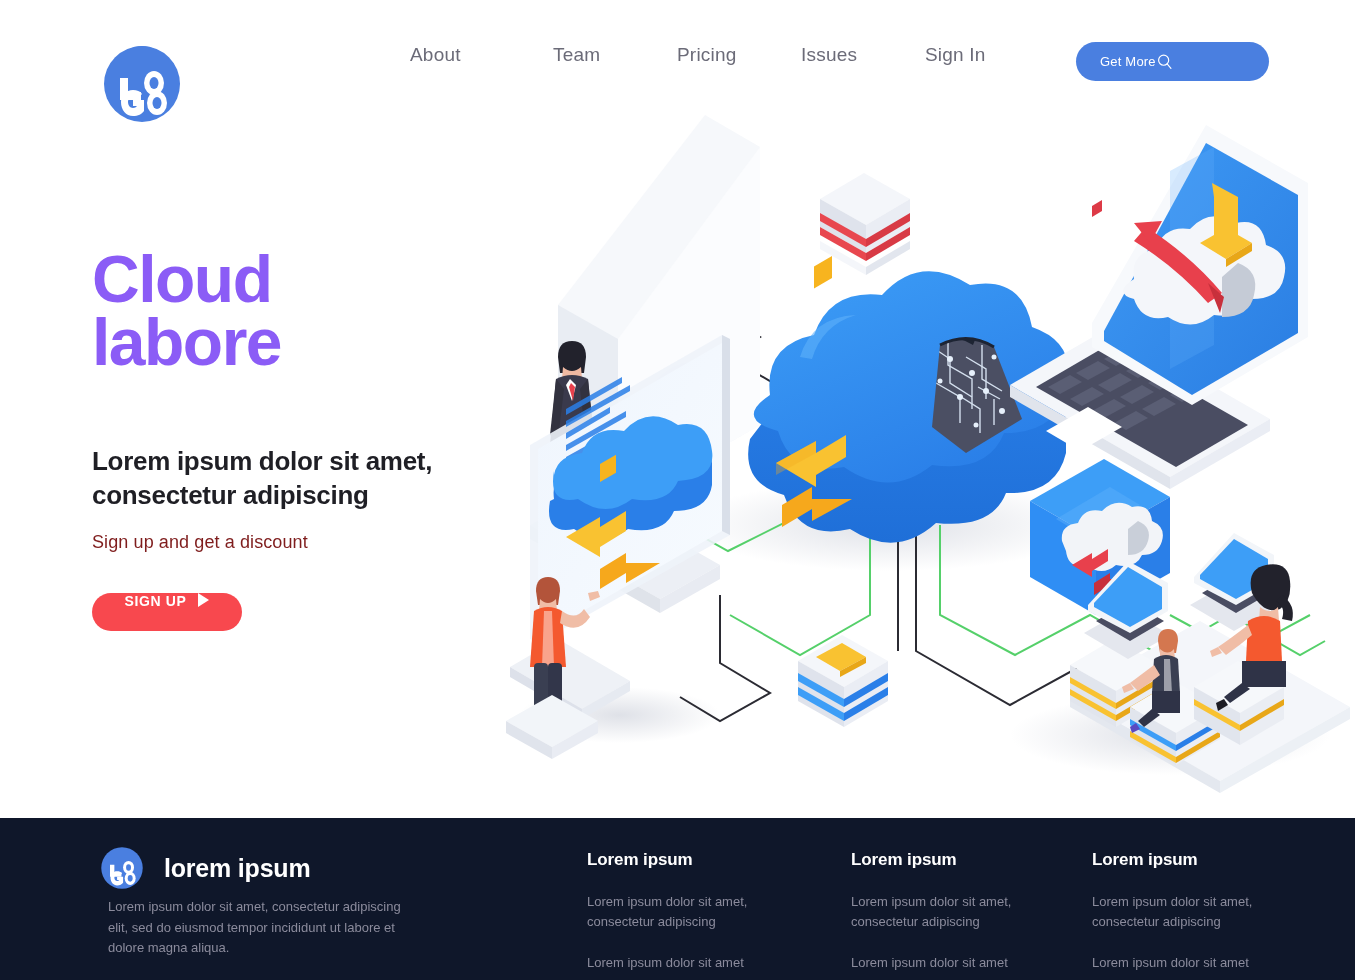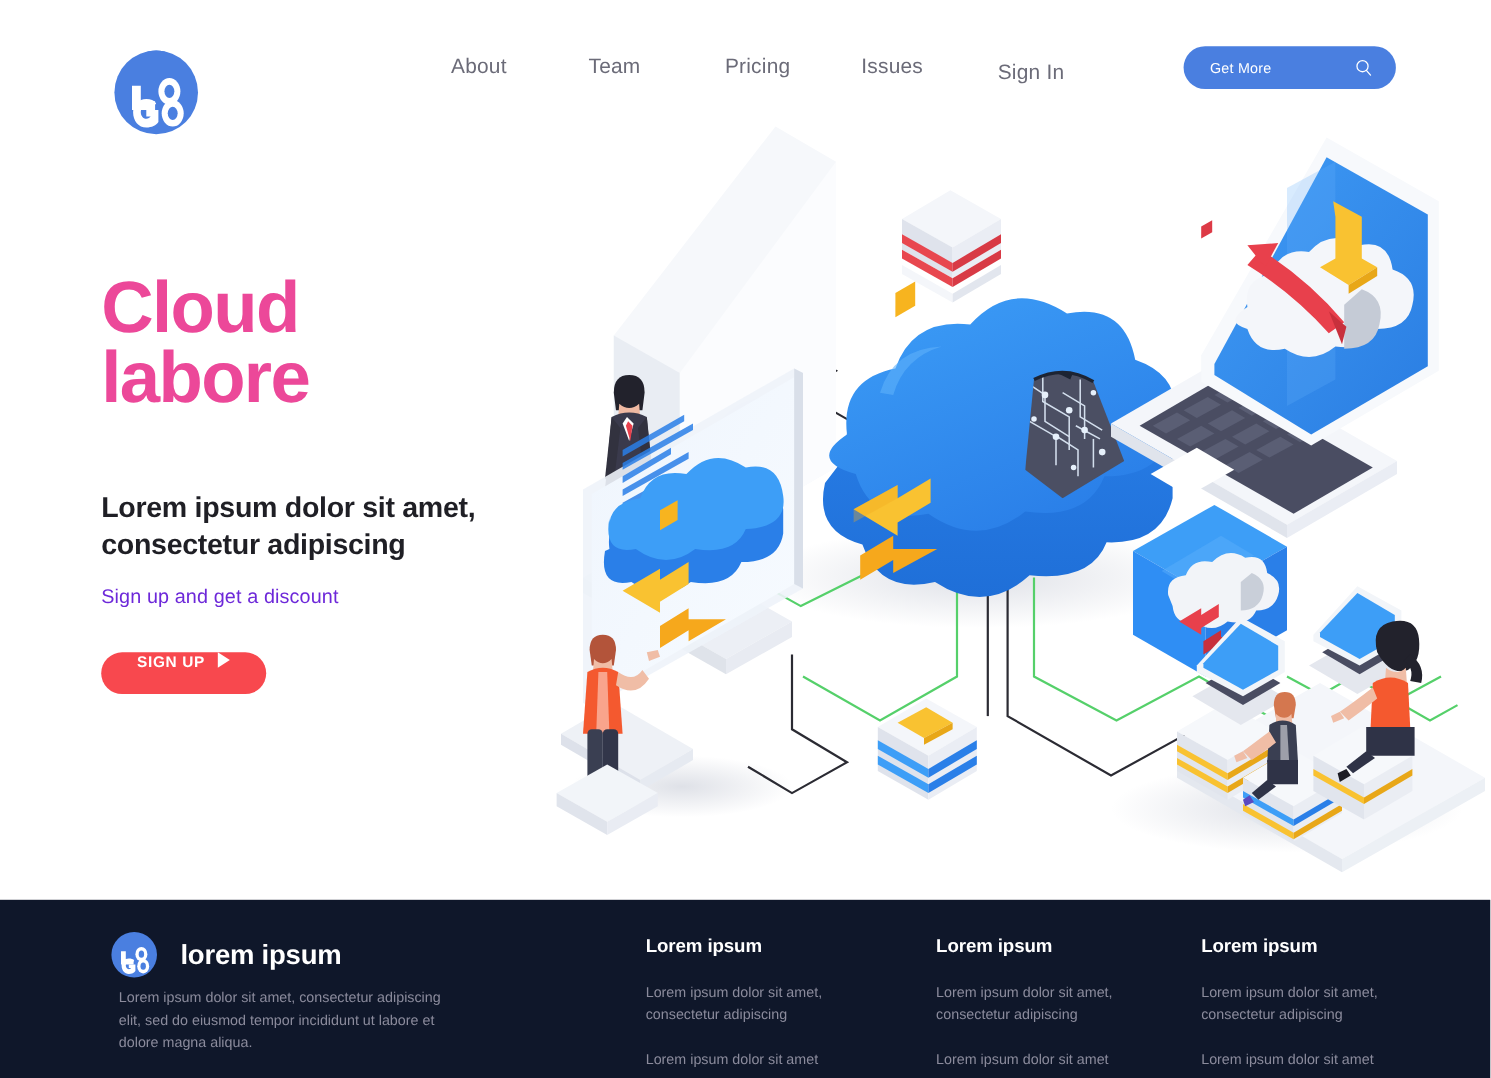--- a/index.html
+++ b/index.html
@@ -30,61 +30,61 @@
   .nav-item {
     color:#6b6b78;
     font-size:19px;
     font-weight:normal;
     letter-spacing:0.2px;
     text-decoration:none;
     cursor:pointer;
     white-space:nowrap;
   }
   .nav-item:nth-child(1){ width:125px; }
-  .nav-item:nth-child(2){ width:124px; }
+  .nav-item:nth-child(2){ width:124px;margin-left:18px; }
   .nav-item:nth-child(3){ width:124px; }
   .nav-item:nth-child(4){ width:124px; }
-  .nav-item:nth-child(5){ width:130px;margin-top:12px; }
+  .nav-item:nth-child(5){ width:130px; }
 
   .get-more-btn {
     position:absolute; right:86px; top:42px;
     width:193px; height:39px;
     background:#4a7fe0;
     border-radius:20px;
     border:none;
-    display:flex; align-items:center; justify-content:space-between;
+    display:flex; align-items:center; 
     padding:0 20px 0 24px;
     cursor:pointer;
   }
   .get-more-label {
     color:#ffffff; font-size:13px; letter-spacing:0.2px;
   }
   .search-ic { width:18px; height:18px; flex:none; }
 
   
   .hero-left { position:absolute; left:92px; top:248px; width:430px; }
   .hero-title {
-    color:#ec4899;
+    color:#8b5cf6;
     font-size:66px;
     font-weight:bold;
     line-height:0.95;
     letter-spacing:-1.5px;
   }
   .hero-sub {
     margin-top:72px;
     color:#1f1f25;
     font-size:26px;
     font-weight:bold;
     line-height:1.28;
     letter-spacing:-0.3px;
     max-width:380px;
   }
   .hero-note {
     margin-top:20px;
-    color:#6d28d9;
+    color:#7f1d1d;
     font-size:18px;
     letter-spacing:0.1px;
   }
   .signup-btn {
     margin-top:40px;
     width:150px; height:38px;
     background:#f8484e;
     border:none; border-radius:19px;
     display:flex; align-items:flex-start; justify-content:center;
     gap:12px;

